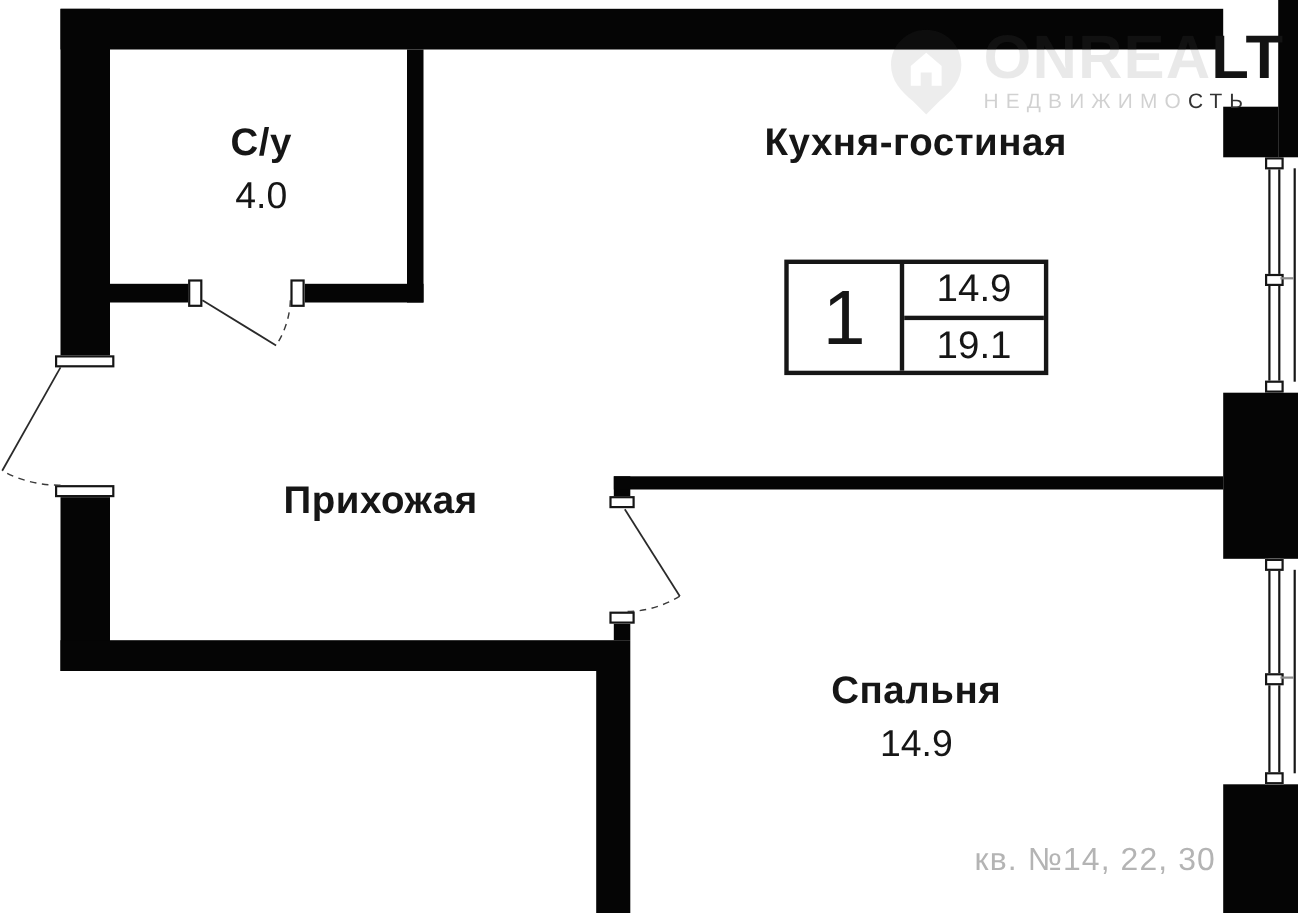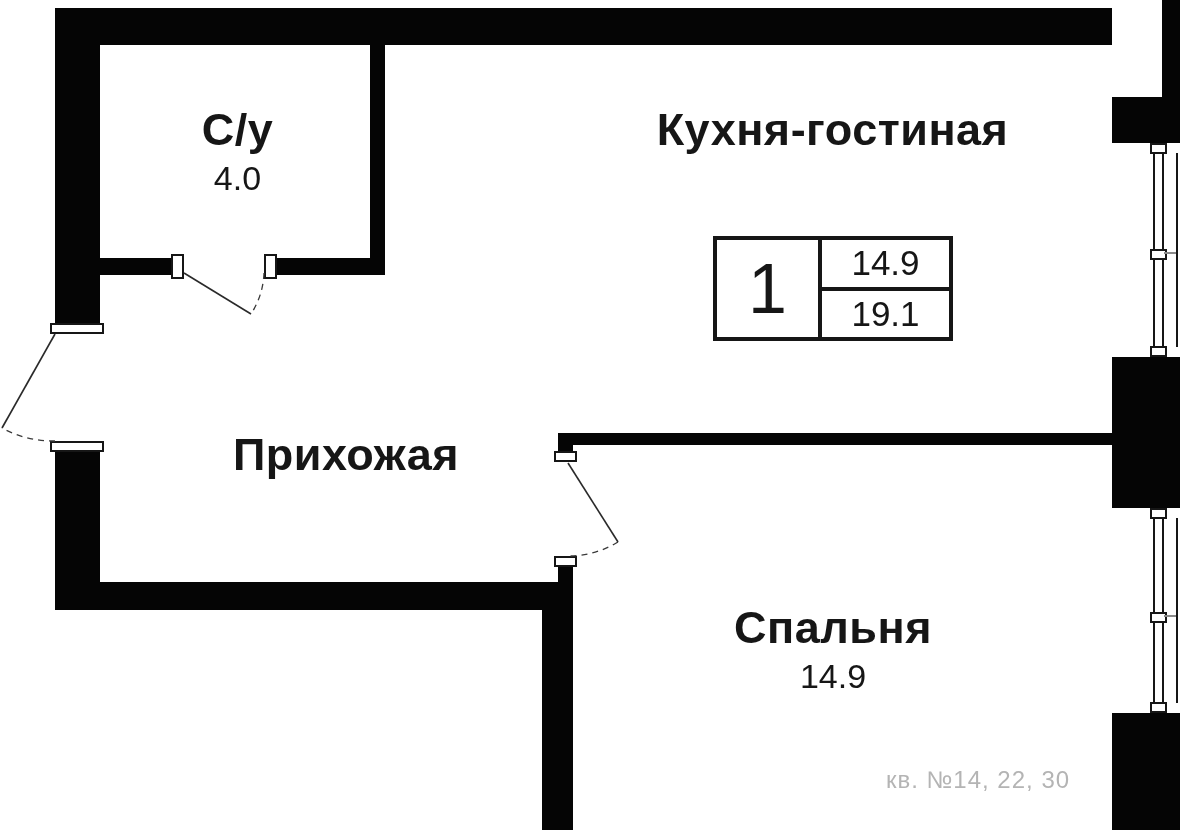--- a/index.html
+++ b/index.html
@@ -8,30 +8,30 @@
     font-family:"Liberation Sans", sans-serif;color:#161616;
   }
   .wall{position:absolute;background:#050505;}
   .jamb{position:absolute;background:#ffffff;border:2px solid #161616;box-sizing:border-box;}
   .win-frame{position:absolute;background:#ffffff;border:2px solid #161616;box-sizing:border-box;}
   .win-tick{position:absolute;background:#ffffff;border:2px solid #161616;box-sizing:border-box;}
   .win-outer{position:absolute;background:#161616;}
   .win-mid{position:absolute;background:#8a8a8a;}
   .doors{position:absolute;left:0;top:0;}
   .room-label{position:absolute;text-align:center;}
-  .room-label .rname{font-weight:bold;font-size:45px;line-height:36px;letter-spacing:.5px;}
+  .room-label .rname{font-weight:bold;font-size:35px;line-height:36px;letter-spacing:.5px;}
   .room-label .rarea{font-size:34px;line-height:36px;margin-top:12px;}
   .info-box{position:absolute;left:713px;top:236px;width:240px;height:105px;
     border:4px solid #161616;box-sizing:border-box;display:flex;background:#fff;}
   .ib-left{width:101px;border-right:4px solid #161616;display:flex;align-items:center;justify-content:center;
     font-size:70px;line-height:70px;}
   .ib-right{flex:1;display:flex;flex-direction:column;}
   .ib-cell{flex:1;display:flex;align-items:center;justify-content:center;font-size:35px;}
   .ib-cell.top{border-bottom:4px solid #161616;}
-  .footer-note{position:absolute;left:886px;top:766px;font-size:24px;letter-spacing:1px;color:#b4b4b4;}
+  .footer-note{position:absolute;left:886px;top:766px;font-size:29px;letter-spacing:1px;color:#b4b4b4;}
   .logo{position:absolute;left:806px;top:22px;width:360px;height:80px;}
   .logo-pin{position:absolute;left:0;top:2px;mix-blend-mode:difference;}
   .logo-text{position:absolute;left:88px;top:0;}
   .brand{font-size:56px;font-weight:bold;letter-spacing:1px;line-height:60px;white-space:nowrap;}
   .brand .lt-light{color:#161616;mix-blend-mode:difference;}
   .brand .lt-dark{color:#131313;}
   .tagline{font-size:19px;letter-spacing:6.5px;line-height:20px;margin-top:1px;white-space:nowrap;}
   .tagline .lt-light{color:#2e2e2e;mix-blend-mode:difference;}
   .tagline .lt-dark{color:#333333;}
 </style>
@@ -79,20 +79,30 @@
 
   <svg class="doors" width="1180" height="830" viewBox="0 0 1180 830">
     <path d="M184,273 L251,314" stroke="#2a2a2a" stroke-width="1.6" fill="none"></path>
     <path d="M264,273 A80,80 0 0 1 251,314" stroke="#3a3a3a" stroke-width="1.3" stroke-dasharray="6,5" fill="none"></path>
     <path d="M55,334 L2,428" stroke="#2a2a2a" stroke-width="1.6" fill="none"></path>
     <path d="M55,441 A107,107 0 0 1 2,428" stroke="#3a3a3a" stroke-width="1.3" stroke-dasharray="6,5" fill="none"></path>
     <path d="M568,463 L618,542" stroke="#2a2a2a" stroke-width="1.6" fill="none"></path>
     <path d="M618,542 A95,95 0 0 1 568,556" stroke="#3a3a3a" stroke-width="1.3" stroke-dasharray="6,5" fill="none"></path>
   </svg>
 
+  <div class="logo">
+    <svg class="logo-pin" width="72" height="88" viewBox="0 0 72 88">
+      <path fill-rule="evenodd" fill="#121212" d="M36,3 C18,3 4,17 4,35 C4,49 13,59 24,68 L36,80 L48,68 C59,59 68,49 68,35 C68,17 54,3 36,3 Z
+           M22,54 L22,36 L36,24 L50,36 L50,54 L41,54 L41,42 L31,42 L31,54 Z"></path>
+    </svg>
+    <div class="logo-text">
+      <div class="brand"><span class="lt-light">ONREA</span><span class="lt-dark">LT</span></div>
+      <div class="tagline"><span class="lt-light">НЕДВИЖИМО</span><span class="lt-dark">СТЬ</span></div>
+    </div>
+  </div>
 
   <div class="room-label" style="left:150px;top:112px;width:175px;">
     <div class="rname">С/у</div>
     <div class="rarea">4.0</div>
   </div>
   <div class="room-label" style="left:655px;top:112px;width:355px;">
     <div class="rname">Кухня-гостиная</div>
   </div>
   <div class="room-label" style="left:232px;top:397px;width:228px;margin-top:40px;">
     <div class="rname">Прихожая</div>

